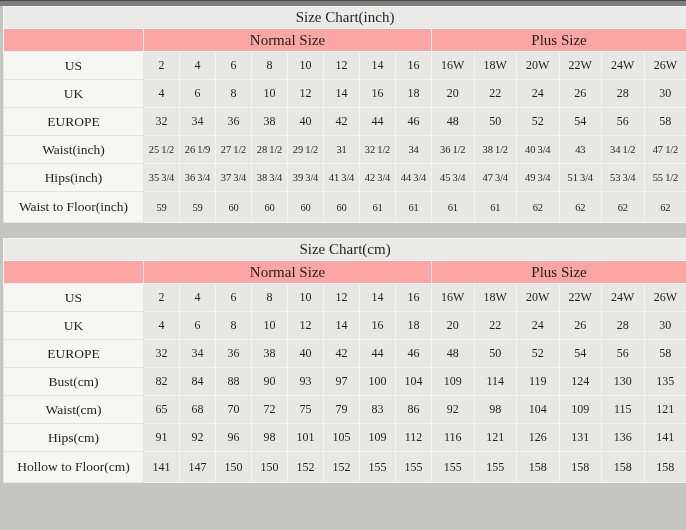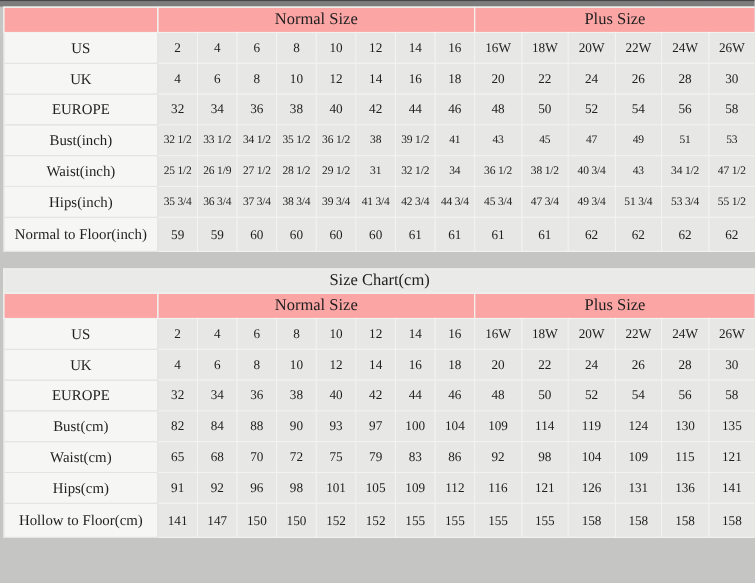--- a/index.html
+++ b/index.html
@@ -91,20 +91,23 @@
         <col style="width:36px">
         <col style="width:36px">
       <col style="width:42.5px">
         <col style="width:42.5px">
         <col style="width:42.5px">
       <col style="width:42.5px">
         <col style="width:42.5px">
         <col style="width:42.5px">
     </colgroup>
     <thead>
+      <tr>
+        <th colspan="15" class="title-cell">Size Chart(inch)</th>
+      </tr>
       <tr class="group-row">
         <th class="corner-cell"></th>
         <th colspan="8">Normal Size</th>
         <th colspan="6">Plus Size</th>
       </tr>
     </thead>
     <tbody>
         <tr>
           <td class="rowlabel">US</td>
           <td class="val">2</td>
@@ -150,37 +153,20 @@
           <td class="val">44</td>
           <td class="val">46</td>
           <td class="val">48</td>
           <td class="val">50</td>
           <td class="val">52</td>
           <td class="val">54</td>
           <td class="val">56</td>
           <td class="val">58</td>
         </tr>
         <tr>
-          <td class="rowlabel">Bust(inch)</td>
-          <td class="val">32 1/2</td>
-          <td class="val">33 1/2</td>
-          <td class="val">34 1/2</td>
-          <td class="val">35 1/2</td>
-          <td class="val">36 1/2</td>
-          <td class="val">38</td>
-          <td class="val">39 1/2</td>
-          <td class="val">41</td>
-          <td class="val">43</td>
-          <td class="val">45</td>
-          <td class="val">47</td>
-          <td class="val">49</td>
-          <td class="val">51</td>
-          <td class="val">53</td>
-        </tr>
-        <tr>
           <td class="rowlabel">Waist(inch)</td>
           <td class="val">25 1/2</td>
           <td class="val">26 1/9</td>
           <td class="val">27 1/2</td>
           <td class="val">28 1/2</td>
           <td class="val">29 1/2</td>
           <td class="val">31</td>
           <td class="val">32 1/2</td>
           <td class="val">34</td>
           <td class="val">36 1/2</td>
@@ -201,21 +187,21 @@
           <td class="val">42 3/4</td>
           <td class="val">44 3/4</td>
           <td class="val">45 3/4</td>
           <td class="val">47 3/4</td>
           <td class="val">49 3/4</td>
           <td class="val">51 3/4</td>
           <td class="val">53 3/4</td>
           <td class="val">55 1/2</td>
         </tr>
         <tr>
-          <td class="rowlabel">Normal to Floor(inch)</td>
+          <td class="rowlabel">Waist to Floor(inch)</td>
           <td class="val">59</td>
           <td class="val">59</td>
           <td class="val">60</td>
           <td class="val">60</td>
           <td class="val">60</td>
           <td class="val">60</td>
           <td class="val">61</td>
           <td class="val">61</td>
           <td class="val">61</td>
           <td class="val">61</td>

